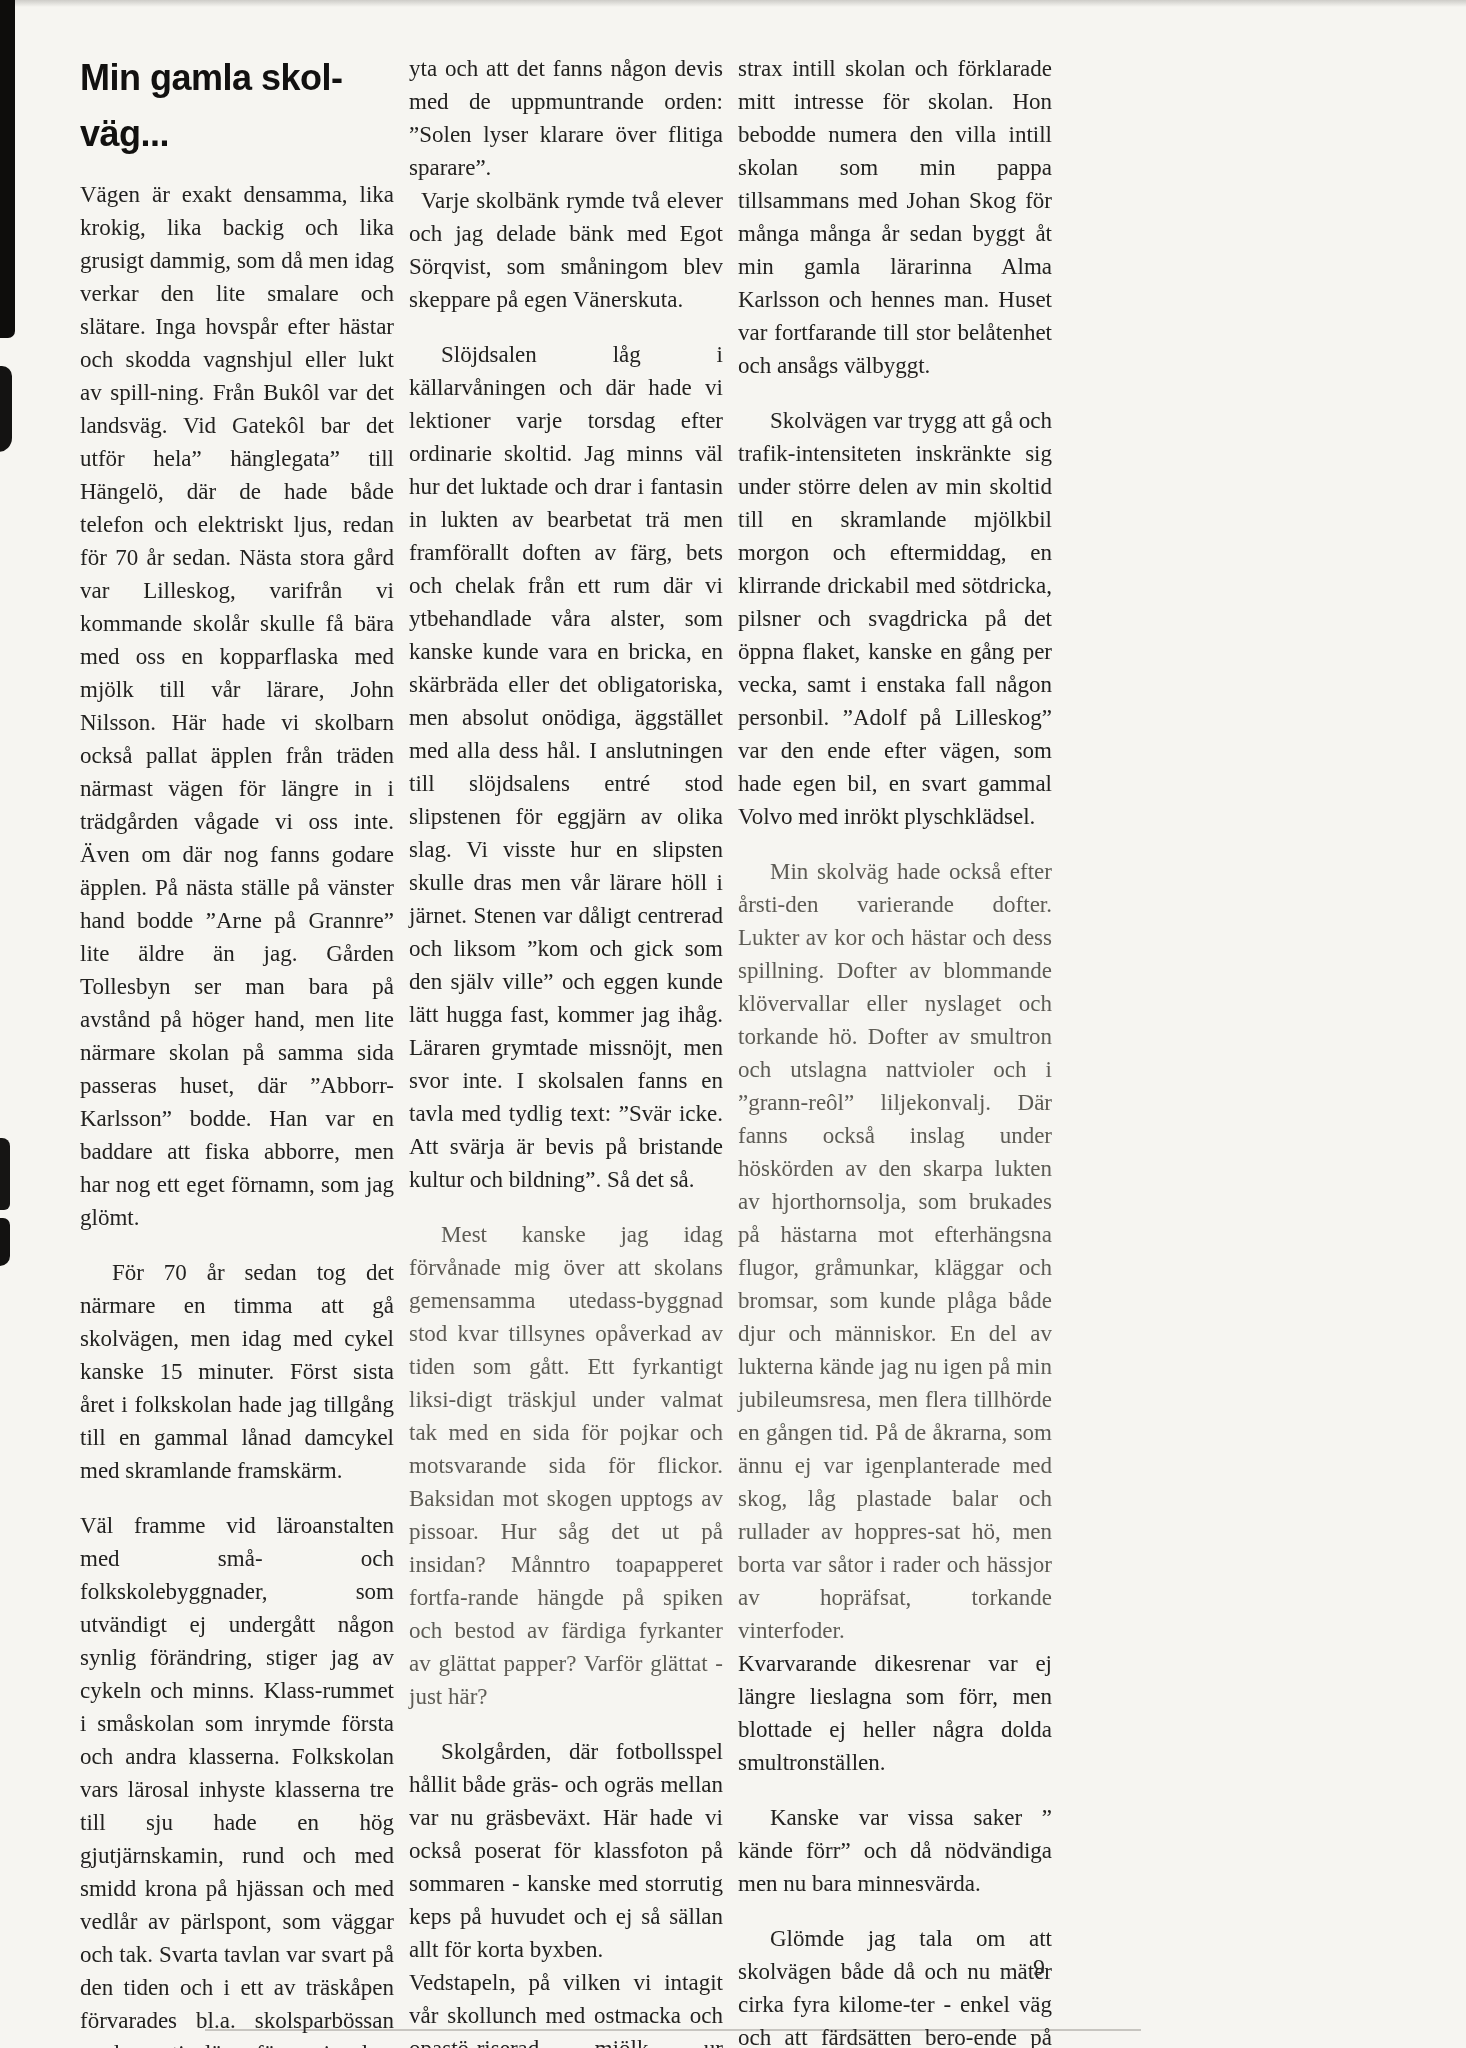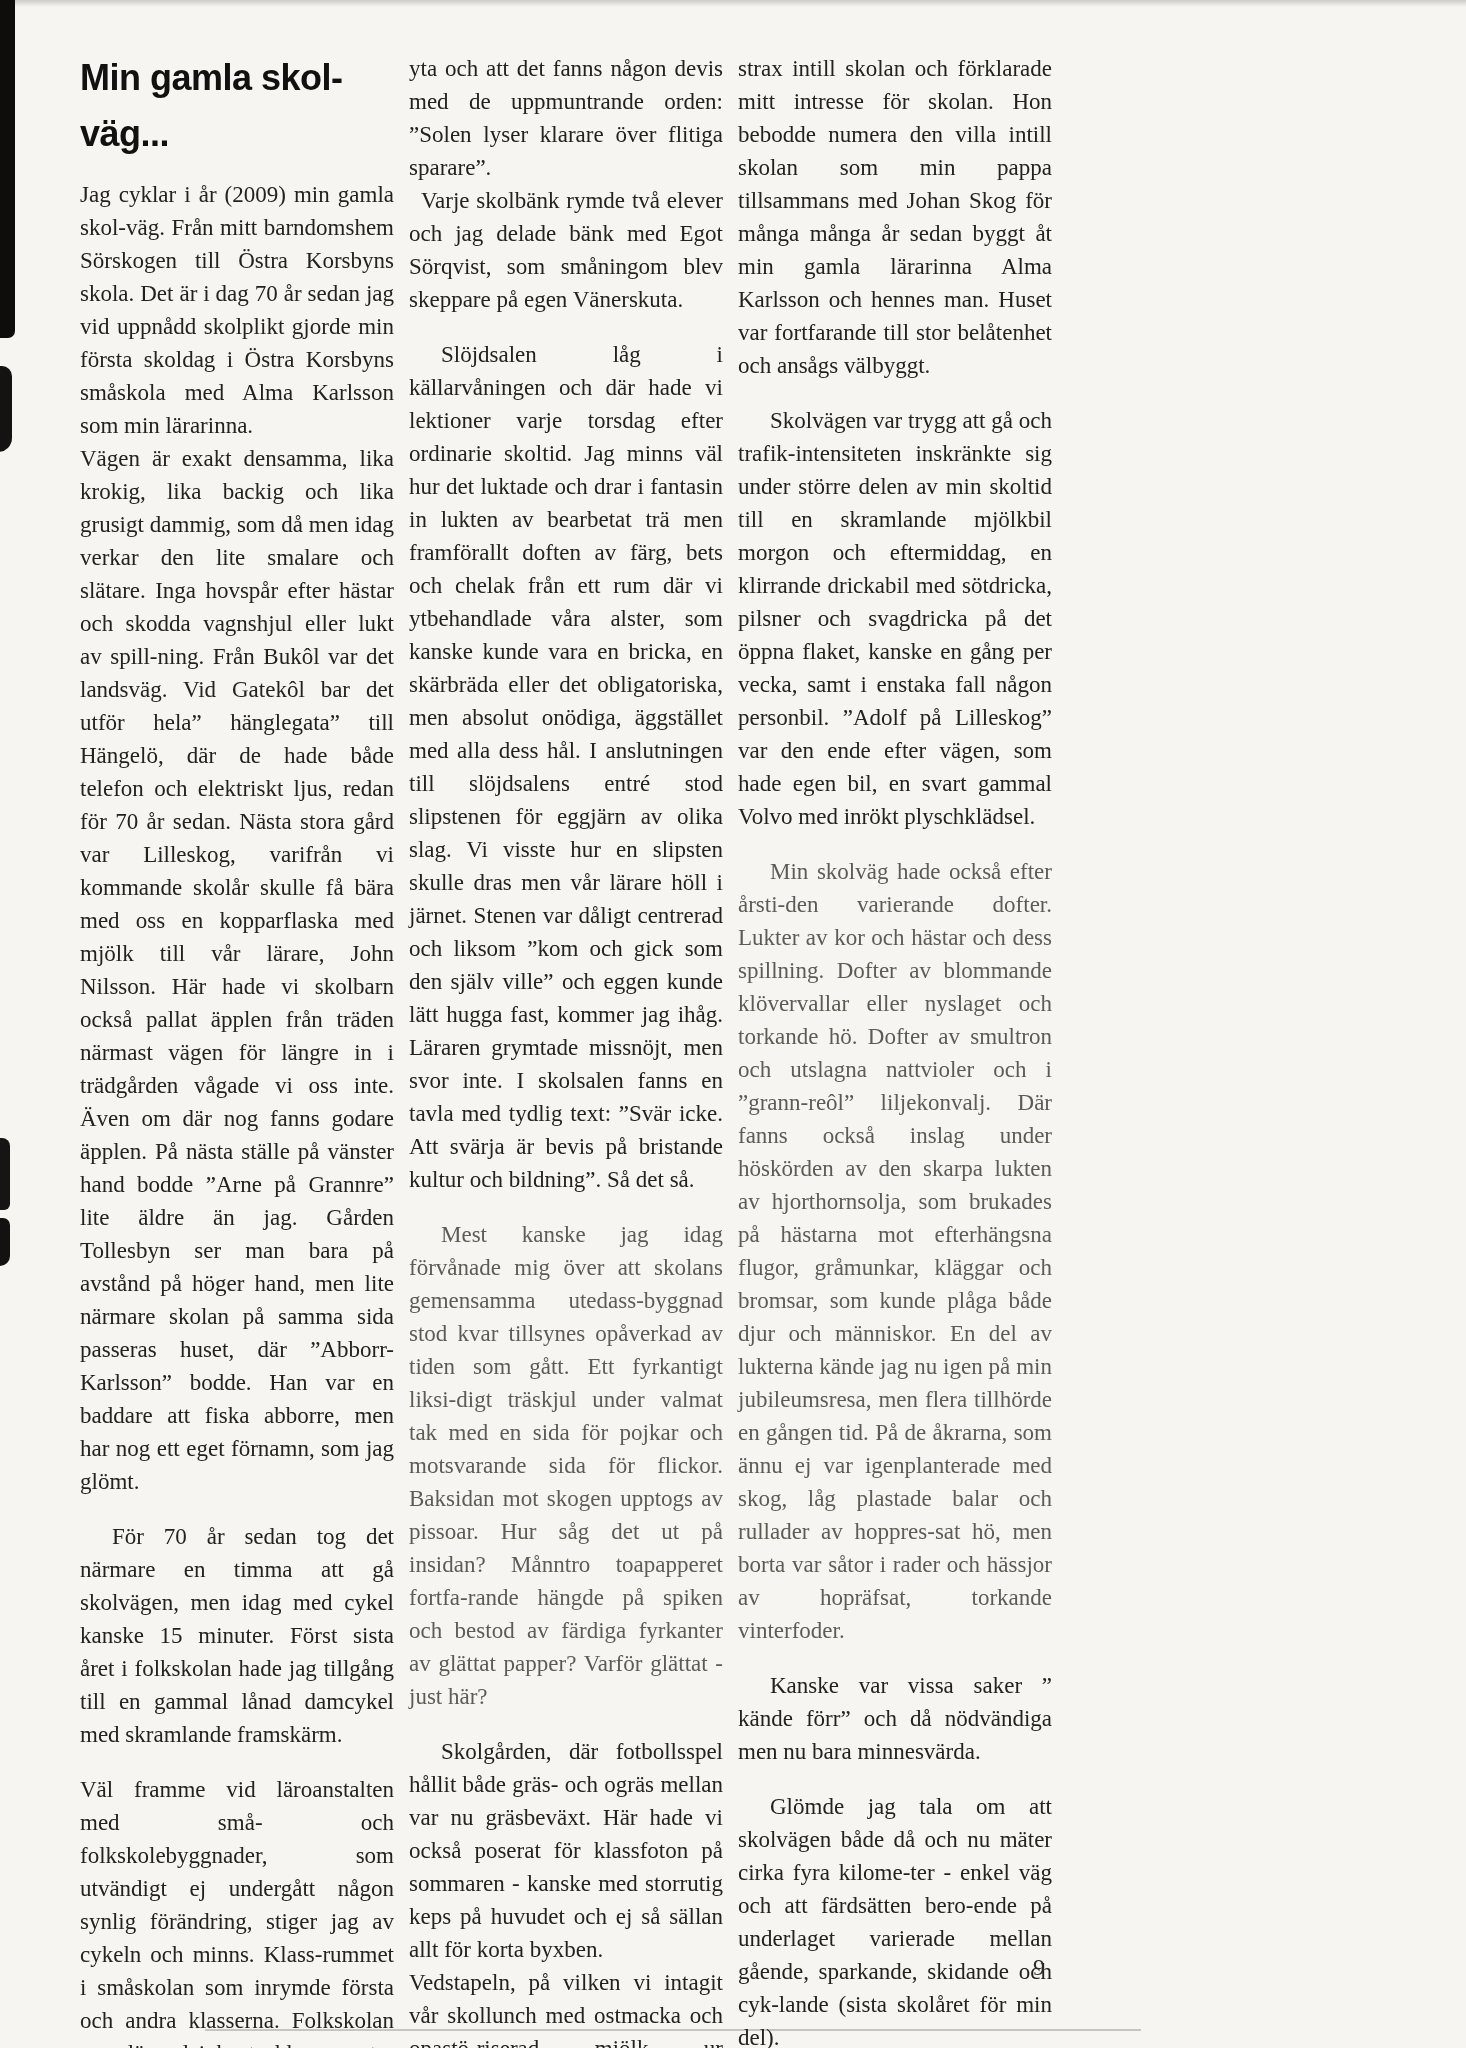--- a/index.html
+++ b/index.html
@@ -84,38 +84,38 @@
 <div class="page">
 
   <div class="artifact bar"></div>
   <div class="artifact hook1"></div>
   <div class="artifact hook2"></div>
   <div class="artifact hook3"></div>
   <div class="scan-line"></div>
 
   <div class="col col-1">
     <h1 class="title"><span>Min gamla skol-</span><br><span>väg...</span></h1>
-  <p class="para">Jag cyklar i år (2009) min gamla skol-väg. Från mitt barndomshem Sörskogen till Östra Korsbyns skola. Det är i dag 70 år sedan jag vid uppnådd skolplikt gjorde min första skoldag i Östra Korsbyns småskola med Alma Karlsson som min lärarinna.</p>
       <p class="para">Vägen är exakt densamma, lika krokig, lika backig och lika grusigt dammig, som då men idag verkar den lite smalare och slätare. Inga hovspår efter hästar och skodda vagnshjul eller lukt av spill-ning. Från Bukôl var det landsväg. Vid Gatekôl bar det utför hela” hänglegata” till Hängelö, där de hade både telefon och elektriskt ljus, redan för 70 år sedan. Nästa stora gård var Lilleskog, varifrån vi kommande skolår skulle få bära med oss en kopparflaska med mjölk till vår lärare, John Nilsson. Här hade vi skolbarn också pallat äpplen från träden närmast vägen för längre in i trädgården vågade vi oss inte. Även om där nog fanns godare äpplen. På nästa ställe på vänster hand bodde ”Arne på Grannre” lite äldre än jag. Gården Tollesbyn ser man bara på avstånd på höger hand, men lite närmare skolan på samma sida passeras huset, där ”Abborr-Karlsson” bodde. Han var en baddare att fiska abborre, men har nog ett eget förnamn, som jag glömt.</p>
       <p class="para indent gap">För 70 år sedan tog det närmare en timma att gå skolvägen, men idag med cykel kanske 15 minuter. Först sista året i folkskolan hade jag tillgång till en gammal lånad damcykel med skramlande framskärm.</p>
       <p class="para gap">Väl framme vid läroanstalten med små- och folkskolebyggnader, som utvändigt ej undergått någon synlig förändring, stiger jag av cykeln och minns. Klass-rummet i småskolan som inrymde första och andra klasserna. Folkskolan vars lärosal inhyste klasserna tre till sju hade en hög gjutjärnskamin, rund och med smidd krona på hjässan och med vedlår av pärlspont, som väggar och tak. Svarta tavlan var svart på den tiden och i ett av träskåpen förvarades bl.a. skolsparbössan med myntinsläpp för varje elev. Jag vill minnas att spar-bössan var grönlackerad med frostig</p>
     </div>
 
   <div class="col col-2">
       <p class="para">yta och att det fanns någon devis med de uppmuntrande orden: ”Solen lyser klarare över flitiga sparare”.</p>
       <p class="para indent-sm">Varje skolbänk rymde två elever och jag delade bänk med Egot Sörqvist, som småningom blev skeppare på egen Vänerskuta.</p>
       <p class="para indent gap">Slöjdsalen låg i källarvåningen och där hade vi lektioner varje torsdag efter ordinarie skoltid. Jag minns väl hur det luktade och drar i fantasin in lukten av bearbetat trä men framförallt doften av färg, bets och chelak från ett rum där vi ytbehandlade våra alster, som kanske kunde vara en bricka, en skärbräda eller det obligatoriska, men absolut onödiga, äggstället med alla dess hål. I anslutningen till slöjdsalens entré stod slipstenen för eggjärn av olika slag. Vi visste hur en slipsten skulle dras men vår lärare höll i järnet. Stenen var dåligt centrerad och liksom ”kom och gick som den själv ville” och eggen kunde lätt hugga fast, kommer jag ihåg. Läraren grymtade missnöjt, men svor inte. I skolsalen fanns en tavla med tydlig text: ”Svär icke. Att svärja är bevis på bristande kultur och bildning”. Så det så.</p>
       <p class="para indent gap faded">Mest kanske jag idag förvånade mig över att skolans gemensamma utedass-byggnad stod kvar tillsynes opåverkad av tiden som gått. Ett fyrkantigt liksi-digt träskjul under valmat tak med en sida för pojkar och motsvarande sida för flickor. Baksidan mot skogen upptogs av pissoar. Hur såg det ut på insidan? Månntro toapapperet fortfa-rande hängde på spiken och bestod av färdiga fyrkanter av glättat papper? Varför glättat - just här?</p>
       <p class="para indent gap">Skolgården, där fotbollsspel hållit både gräs- och ogräs mellan var nu gräsbeväxt. Här hade vi också poserat för klassfoton på sommaren - kanske med storrutig keps på huvudet och ej så sällan allt för korta byxben.</p>
       <p class="para">Vedstapeln, på vilken vi intagit vår skollunch med ostmacka och opastö-riserad mjölk ur vichyvatten-flaska med patentkork, var nu borta. Backen från missionshuset, där vi kopplat våra sparkstöttingar samman till tåg såg inte längre så svindlande brant ut nu som då - för bara 70 år sedan.</p>
     </div>
 
   <div class="col col-3">
       <p class="para">strax intill skolan och förklarade mitt intresse för skolan. Hon bebodde numera den villa intill skolan som min pappa tillsammans med Johan Skog för många många år sedan byggt åt min gamla lärarinna Alma Karlsson och hennes man. Huset var fortfarande till stor belåtenhet och ansågs välbyggt.</p>
       <p class="para indent gap">Skolvägen var trygg att gå och trafik-intensiteten inskränkte sig under större delen av min skoltid till en skramlande mjölkbil morgon och eftermiddag, en klirrande drickabil med sötdricka, pilsner och svagdricka på det öppna flaket, kanske en gång per vecka, samt i enstaka fall någon personbil. ”Adolf på Lilleskog” var den ende efter vägen, som hade egen bil, en svart gammal Volvo med inrökt plyschklädsel.</p>
       <p class="para indent gap faded">Min skolväg hade också efter årsti-den varierande dofter. Lukter av kor och hästar och dess spillning. Dofter av blommande klövervallar eller nyslaget och torkande hö. Dofter av smultron och utslagna nattvioler och i ”grann-reôl” liljekonvalj. Där fanns också inslag under höskörden av den skarpa lukten av hjorthornsolja, som brukades på hästarna mot efterhängsna flugor, gråmunkar, kläggar och bromsar, som kunde plåga både djur och människor. En del av lukterna kände jag nu igen på min jubileumsresa, men flera tillhörde en gången tid. På de åkrarna, som ännu ej var igenplanterade med skog, låg plastade balar och rullader av hoppres-sat hö, men borta var såtor i rader och hässjor av hopräfsat, torkande vinterfoder.</p>
+      <p class="para">Kvarvarande dikesrenar var ej längre lieslagna som förr, men blottade ej heller några dolda smultronställen.</p>
       <p class="para indent gap">Kanske var vissa saker ” kände förr” och då nödvändiga men nu bara minnesvärda.</p>
       <p class="para indent gap">Glömde jag tala om att skolvägen både då och nu mäter cirka fyra kilome-ter - enkel väg och att färdsätten bero-ende på underlaget varierade mellan gående, sparkande, skidande och cyk-lande (sista skolåret för min del).</p>
     </div>
 
   <div class="page-number">9</div>
 
 </div>
 
 </body></html>

